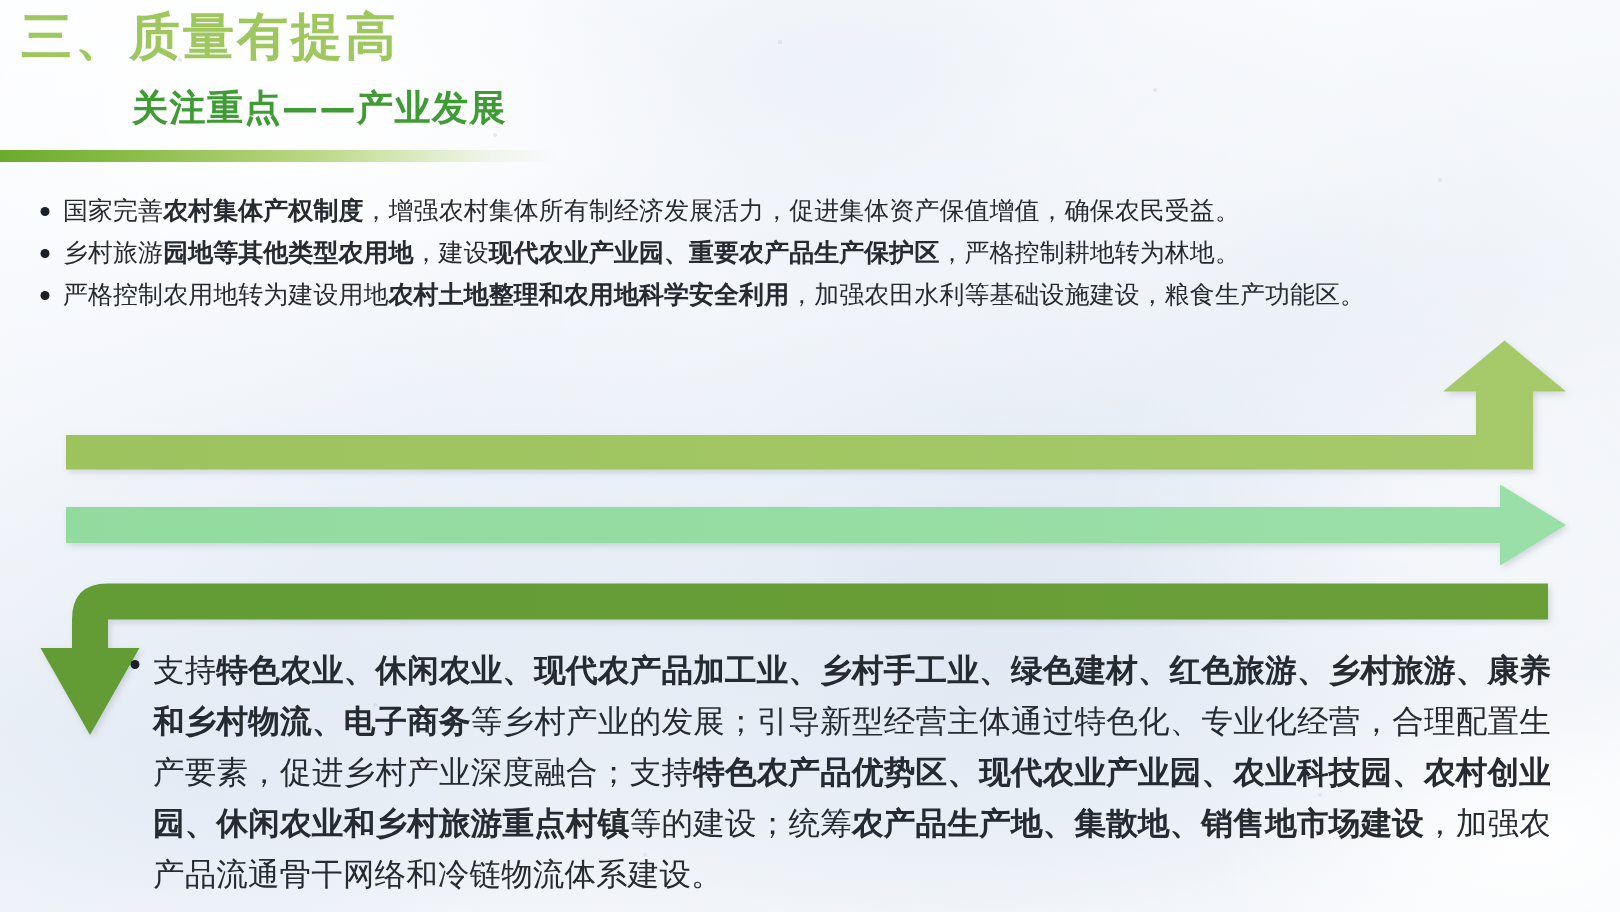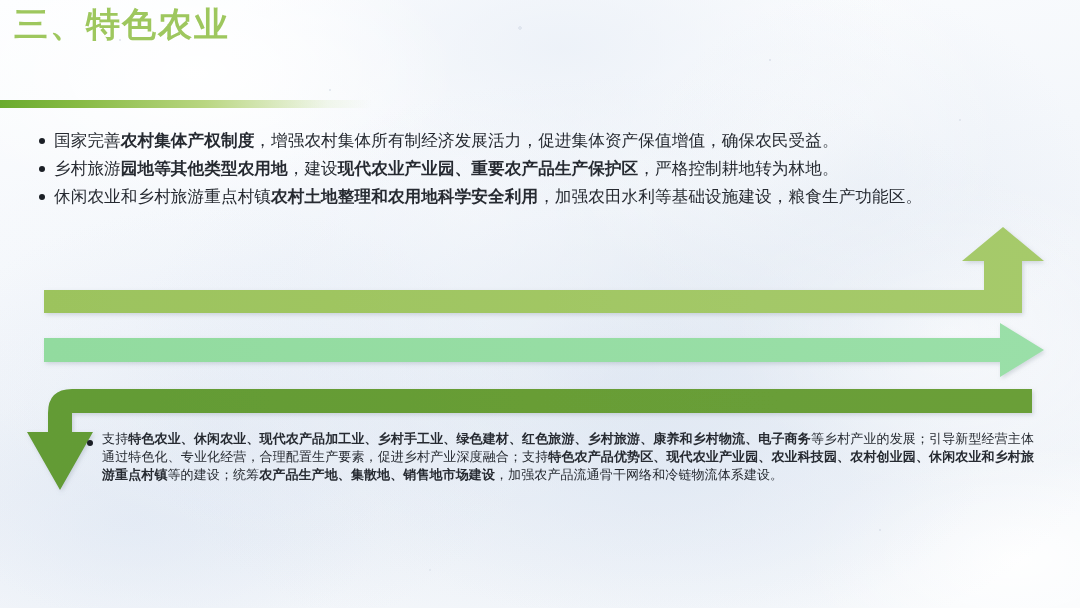--- a/index.html
+++ b/index.html
@@ -91,21 +91,21 @@
     left: 0;
     top: 100px;
     width: 372px;
     height: 8px;
     background: linear-gradient(to right, #6aab2e 0%, #88bb45 22%, #b9d681 55%, rgba(210,230,180,0.25) 88%, rgba(255,255,255,0) 100%);
   }
 
   
   .bullet-list {
     position: absolute;
-    left: 38px;
+    left: 26px;
     top: 128px;
     width: 1032px;
   }
   .bullet {
     position: relative;
     padding-left: 16px;
     margin-bottom: 2px;
     font-size: 16.6px;
     line-height: 26px;
     color: #262a31;
@@ -126,22 +126,22 @@
 
   .para-block {
     position: absolute;
     left: 86px;
     top: 430px;
     width: 948px;
   }
   .para {
     position: relative;
     padding-left: 16px;
-    font-size: 13px;
-    line-height: 18px;
+    font-size: 21px;
+    line-height: 34px;
     color: #262a31;
     text-align: justify;
     letter-spacing: .1px;
   }
   .para::before {
     content: "";
     position: absolute;
     left: 1px;
     top: 10px;
     width: 6px;
@@ -164,21 +164,22 @@
 </head>
 <body>
 
 <div id="slide">
 
   <div class="bg-layer bg-base"></div>
   <div class="bg-layer bg-clouds"></div>
   <div class="bg-layer bg-tint"></div>
   <div class="bg-layer bg-speck"></div>
 
-  <div class="main-title">三、特色农业</div>
+  <div class="main-title">三、质量有提高</div>
+  <div class="sub-title">关注重点——产业发展</div>
   <div class="title-rule"></div>
 
   <svg class="arrow-svg" viewBox="0 0 1080 608">
     <defs>
       <linearGradient id="gTop" x1="0" y1="0" x2="1" y2="0">
         <stop offset="0" stop-color="#9cc35d"></stop>
         <stop offset="1" stop-color="#a6ca6b"></stop>
       </linearGradient>
       <linearGradient id="gMid" x1="0" y1="0" x2="1" y2="0">
         <stop offset="0" stop-color="#92db9f"></stop>
@@ -223,20 +224,20 @@
              L 72 432
              L 72 413
              Q 72 413 76 413
              L 1032 413
              Z"></path>
   </svg>
 
   <div class="bullet-list">
     <div class="bullet"><span>国家完善</span><b>农村集体产权制度</b><span>，增强农村集体所有制经济发展活力，促进集体资产保值增值，确保农民受益。</span></div>
     <div class="bullet"><span>乡村旅游</span><b>园地等其他类型农用地</b><span>，建设</span><b>现代农业产业园、重要农产品生产保护区</b><span>，严格控制耕地转为林地。</span></div>
-    <div class="bullet"><span>休闲农业和乡村旅游重点村镇</span><b>农村土地整理和农用地科学安全利用</b><span>，加强农田水利等基础设施建设，粮食生产功能区。</span></div>
+    <div class="bullet"><span>严格控制农用地转为建设用地</span><b>农村土地整理和农用地科学安全利用</b><span>，加强农田水利等基础设施建设，粮食生产功能区。</span></div>
   </div>
 
   <div class="para-block">
     <div class="para"><span>支持</span><b>特色农业、休闲农业、现代农产品加工业、乡村手工业、绿色建材、红色旅游、乡村旅游、康养和乡村物流、电子商务</b><span>等乡村产业的发展；引导新型经营主体通过特色化、专业化经营，合理配置生产要素，促进乡村产业深度融合；支持</span><b>特色农产品优势区、现代农业产业园、农业科技园、农村创业园、休闲农业和乡村旅游重点村镇</b><span>等的建设；统筹</span><b>农产品生产地、集散地、销售地市场建设</b><span>，加强农产品流通骨干网络和冷链物流体系建设。</span></div>
   </div>
 
 </div>
 
 </body></html>

